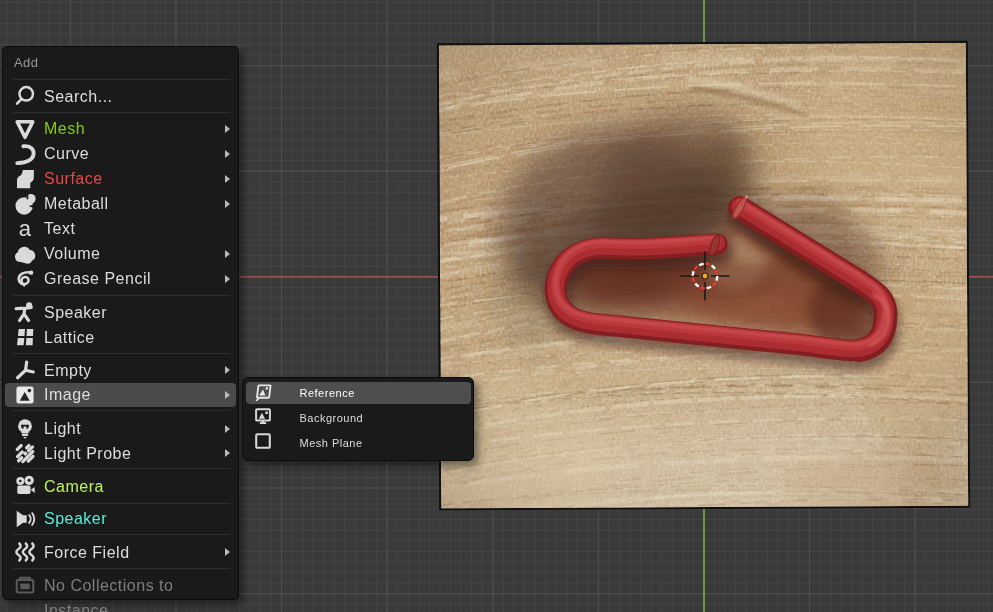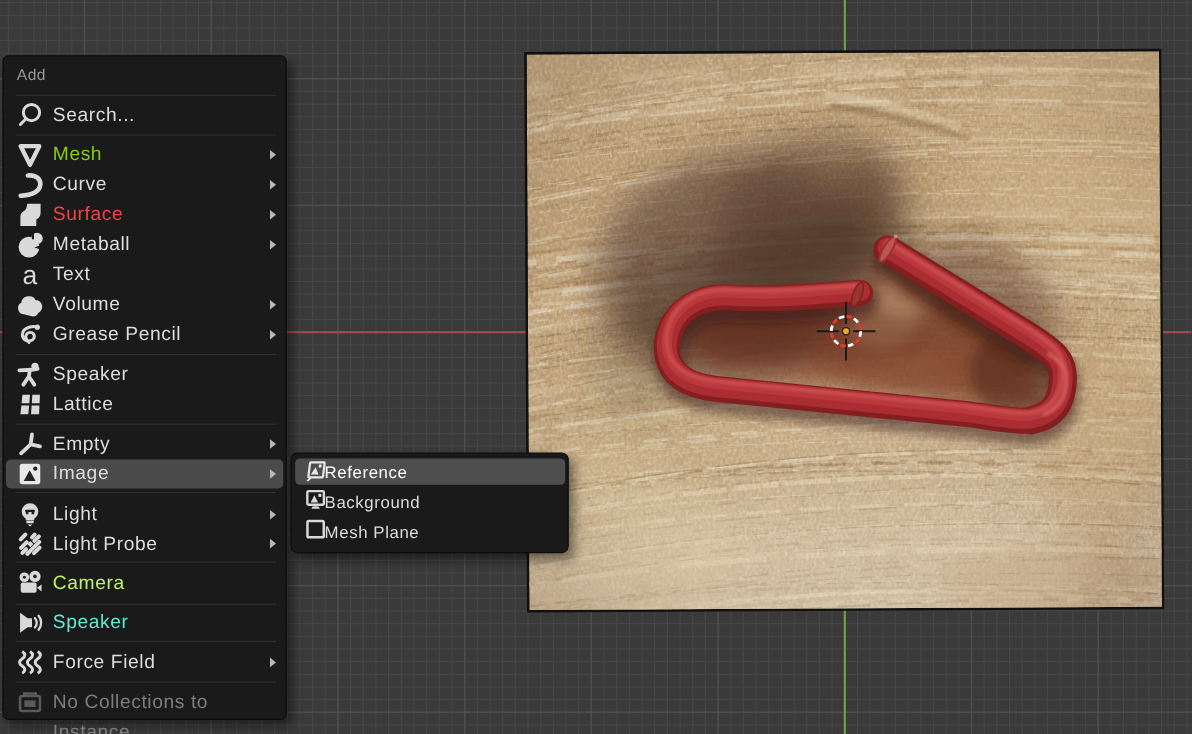--- a/index.html
+++ b/index.html
@@ -16,21 +16,21 @@
 .sep { position:absolute; left:10px; right:8px; height:1px; background:#2e2e2e; }
 .row { position:absolute; left:2px; right:2px; height:25px; }
 .row .ic { position:absolute; left:12px; top:4.5px; width:16px; height:16px; transform:scale(1.38); }
 .row .lb { position:absolute; left:39px; top:0; height:100%; line-height:25px; font-size:16px; letter-spacing:0.5px; color:#dddddd; }
 .row.hl { background:#4b4b4b; border-radius:4px; top:336.3px; height:24px; }
 .row.hl .lb { color:#ffffff; line-height:24px; }
 .arr { position:absolute; right:6px; top:8.5px; width:0; height:0;
   border-left:5px solid #b8b8b8; border-top:4px solid transparent; border-bottom:4px solid transparent; }
 .srow { position:absolute; left:2.5px; right:2.5px; height:24px; }
 .srow .ic { position:absolute; left:9.5px; top:2px; width:16px; height:16px; transform:scale(1.15); }
-.srow .lb { position:absolute; left:25px; top:0; height:100%; line-height:24px; font-size:14px; letter-spacing:0.5px; color:#dddddd; }
+.srow .lb { position:absolute; left:54px; top:0; height:100%; line-height:24px; font-size:11px; letter-spacing:0.5px; color:#dddddd; }
 .srow.shl { background:#4e4e4e; border-radius:4px; height:21.5px; }
 .srow.shl .lb { color:#ffffff; line-height:22px; }
 </style></head>
 <body>
 <div id="stage">
 <svg width="993" height="612" viewBox="0 0 993 612" style="position:absolute;left:0;top:0">
       <rect width="993" height="612" fill="#3a3a3a"></rect>
       <path d="M-3.5 0V612 M7.0 0V612 M17.6 0V612 M28.2 0V612 M38.7 0V612 M49.3 0V612 M59.8 0V612 M70.4 0V612 M81.0 0V612 M91.5 0V612 M102.1 0V612 M112.6 0V612 M123.2 0V612 M133.8 0V612 M144.3 0V612 M154.9 0V612 M165.4 0V612 M176.0 0V612 M186.6 0V612 M197.1 0V612 M207.7 0V612 M218.2 0V612 M228.8 0V612 M239.4 0V612 M249.9 0V612 M260.5 0V612 M271.0 0V612 M281.6 0V612 M292.2 0V612 M302.7 0V612 M313.3 0V612 M323.8 0V612 M334.4 0V612 M345.0 0V612 M355.5 0V612 M366.1 0V612 M376.6 0V612 M387.2 0V612 M397.8 0V612 M408.3 0V612 M418.9 0V612 M429.4 0V612 M440.0 0V612 M450.6 0V612 M461.1 0V612 M471.7 0V612 M482.2 0V612 M492.8 0V612 M503.4 0V612 M513.9 0V612 M524.5 0V612 M535.0 0V612 M545.6 0V612 M556.2 0V612 M566.7 0V612 M577.3 0V612 M587.8 0V612 M598.4 0V612 M609.0 0V612 M619.5 0V612 M630.1 0V612 M640.6 0V612 M651.2 0V612 M661.8 0V612 M672.3 0V612 M682.9 0V612 M693.4 0V612 M704.0 0V612 M714.6 0V612 M725.1 0V612 M735.7 0V612 M746.2 0V612 M756.8 0V612 M767.4 0V612 M777.9 0V612 M788.5 0V612 M799.0 0V612 M809.6 0V612 M820.2 0V612 M830.7 0V612 M841.3 0V612 M851.8 0V612 M862.4 0V612 M873.0 0V612 M883.5 0V612 M894.1 0V612 M904.6 0V612 M915.2 0V612 M925.8 0V612 M936.3 0V612 M946.9 0V612 M957.4 0V612 M968.0 0V612 M978.6 0V612 M989.1 0V612 M0 -8.3H993 M0 2.2H993 M0 12.8H993 M0 23.4H993 M0 33.9H993 M0 44.5H993 M0 55.0H993 M0 65.6H993 M0 76.2H993 M0 86.7H993 M0 97.3H993 M0 107.8H993 M0 118.4H993 M0 129.0H993 M0 139.5H993 M0 150.1H993 M0 160.6H993 M0 171.2H993 M0 181.8H993 M0 192.3H993 M0 202.9H993 M0 213.4H993 M0 224.0H993 M0 234.6H993 M0 245.1H993 M0 255.7H993 M0 266.2H993 M0 276.8H993 M0 287.4H993 M0 297.9H993 M0 308.5H993 M0 319.0H993 M0 329.6H993 M0 340.2H993 M0 350.7H993 M0 361.3H993 M0 371.8H993 M0 382.4H993 M0 393.0H993 M0 403.5H993 M0 414.1H993 M0 424.6H993 M0 435.2H993 M0 445.8H993 M0 456.3H993 M0 466.9H993 M0 477.4H993 M0 488.0H993 M0 498.6H993 M0 509.1H993 M0 519.7H993 M0 530.2H993 M0 540.8H993 M0 551.4H993 M0 561.9H993 M0 572.5H993 M0 583.0H993 M0 593.6H993 M0 604.2H993" stroke="#454545" stroke-width="1" fill="none"></path>
       <path d="M-35.2 0V612 M70.4 0V612 M176.0 0V612 M281.6 0V612 M387.2 0V612 M492.8 0V612 M598.4 0V612 M704.0 0V612 M809.6 0V612 M915.2 0V612 M0 -40.0H993 M0 65.6H993 M0 171.2H993 M0 276.8H993 M0 382.4H993 M0 488.0H993 M0 593.6H993" stroke="#4e4e4e" stroke-width="1.2" fill="none"></path>
       <rect x="0" y="275.9" width="993" height="1.8" fill="#9d4a53"></rect>

